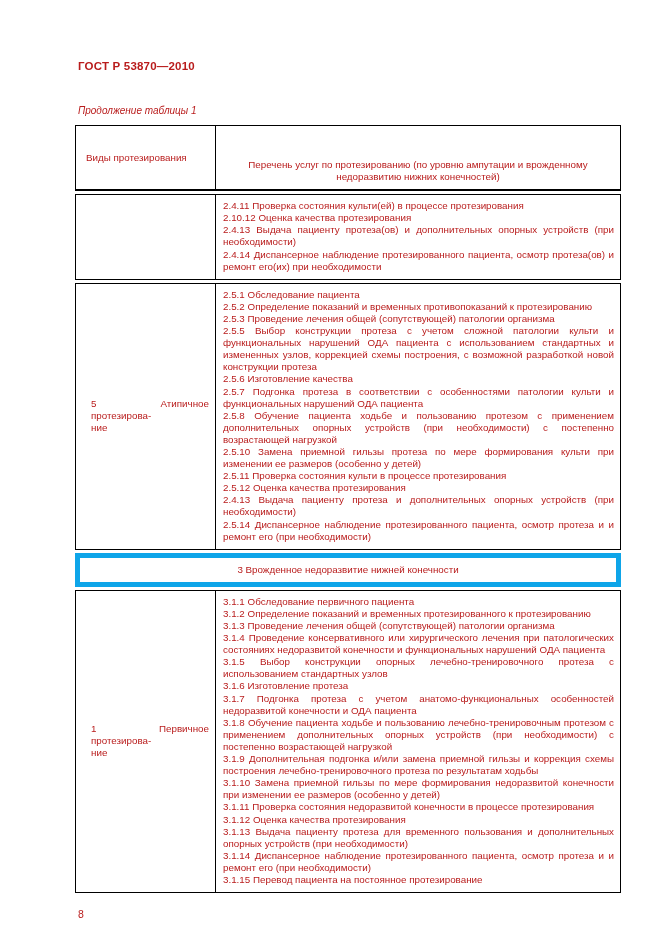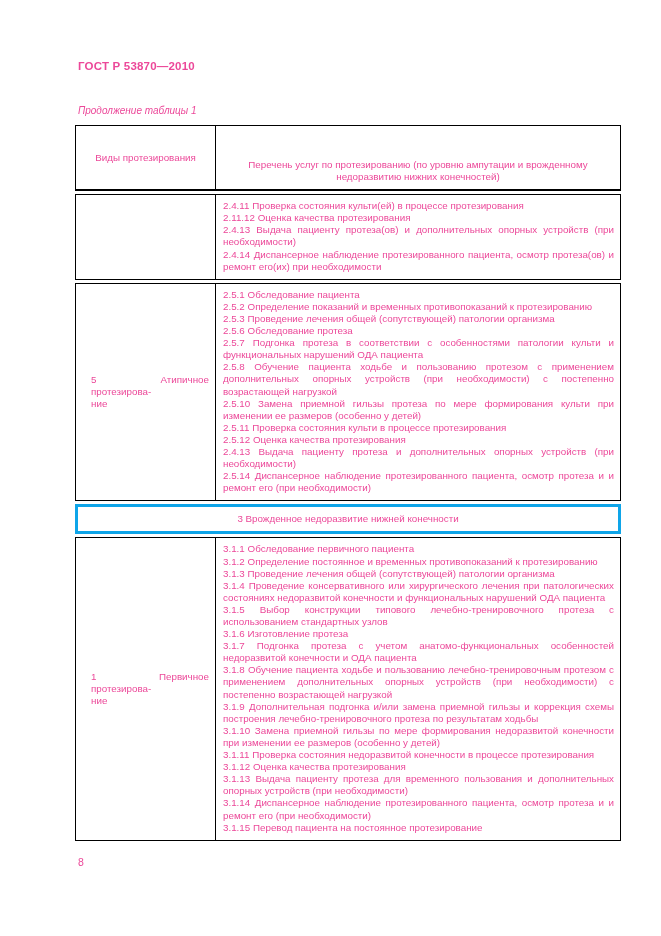--- a/index.html
+++ b/index.html
@@ -1,44 +1,44 @@
 <!DOCTYPE html>
 <html><head>
 <meta charset="utf-8">
 <style>
   html,body{margin:0;padding:0;background:#e8e8e8;}
   .page{
     width:661px;height:936px;background:#ffffff;position:relative;
     font-family:"Liberation Sans","DejaVu Sans",sans-serif;
-    color:#ec4899;overflow:hidden;box-sizing:border-box;
+    color:#b91c1c;overflow:hidden;box-sizing:border-box;
     padding:60px 40px 0 75px;
   }
   .doc-number{font-weight:bold;font-size:11.5px;margin-left:3px;letter-spacing:.2px;}
   .caption{font-style:italic;font-size:10px;margin-left:3px;margin-top:33px;}
   .tbl{width:546px;margin-top:9px;font-size:9.8px;line-height:12.1px;}
   .trow{
     display:flex;border:1px solid #000;margin-top:3px;
     box-sizing:border-box;background:#fff;align-items:stretch;
   }
   .trow.thead{margin-top:0;border-bottom-width:2px;min-height:43px;}
   .cell-kind{
     flex:0 0 140px;width:140px;border-right:1px solid #000;box-sizing:border-box;
     padding:4px 6px;display:flex;flex-direction:column;justify-content:center;
   }
   .cell-services{flex:1;box-sizing:border-box;padding:5px 6px 6px 7px;}
-  .thead .cell-kind{justify-content:center;text-align:center;padding:6px 10px;}
+  .thead .cell-kind{justify-content:center;text-align:left;padding:6px 10px;}
   .thead .cell-services{
     display:flex;align-items:center;justify-content:center;
     text-align:center;padding:6px 16px;margin-top:27px;
   }
   .kind-line{text-align:justify;text-align-last:justify;padding-left:9px;}
   .kind-line:last-child{text-align-last:left;}
   .service{text-align:justify;}
   .section-row{
-    border:3px solid #0ea5e9;margin-top:3px;box-sizing:border-box;
+    border:5px solid #0ea5e9;margin-top:3px;box-sizing:border-box;
     text-align:center;padding:6px 4px;background:#fff;
   }
   .page-number{font-size:10.5px;margin-left:3px;margin-top:15px;}
 </style>
 </head>
 <body>
 
 <div class="page">
 
   <div class="doc-number">ГОСТ Р 53870—2010</div>
@@ -48,56 +48,57 @@
   <div class="tbl">
     <div class="trow thead">
       <div class="cell-kind">Виды протезирования</div>
       <div class="cell-services">Перечень услуг по протезированию (по уровню ампутации и врожденному недоразвитию нижних конечностей)</div>
     </div>
     <div id="rows">
         <div class="trow">
           <div class="cell-kind"></div>
           <div class="cell-services">
             <div class="service">2.4.11  Проверка состояния культи(ей) в процессе протезирования</div>
-            <div class="service">2.11.12  Оценка качества протезирования</div>
+            <div class="service">2.10.12  Оценка качества протезирования</div>
             <div class="service">2.4.13  Выдача пациенту протеза(ов) и дополнительных опорных устройств (при необходимости)</div>
             <div class="service">2.4.14  Диспансерное наблюдение протезированного пациента, осмотр протеза(ов) и ремонт его(их) при необходимости</div>
           </div>
         </div>
         <div class="trow">
           <div class="cell-kind">
             <div class="kind-line">5  Атипичное  протезирова-</div>
             <div class="kind-line">ние</div>
           </div>
           <div class="cell-services">
             <div class="service">2.5.1  Обследование пациента</div>
             <div class="service">2.5.2  Определение показаний и временных противопоказаний к протезированию</div>
             <div class="service">2.5.3  Проведение лечения общей (сопутствующей) патологии организма</div>
-            <div class="service">2.5.6  Обследование протеза</div>
+            <div class="service">2.5.5  Выбор конструкции протеза с учетом сложной патологии культи и функциональных нарушений ОДА пациента с использованием стандартных и измененных узлов, коррекцией схемы построения, с возможной разработкой новой конструкции протеза</div>
+            <div class="service">2.5.6  Изготовление качества</div>
             <div class="service">2.5.7  Подгонка протеза в соответствии с особенностями патологии культи и функциональных нарушений ОДА пациента</div>
             <div class="service">2.5.8  Обучение пациента ходьбе и пользованию протезом с применением дополнительных опорных устройств (при необходимости) с постепенно возрастающей нагрузкой</div>
             <div class="service">2.5.10  Замена приемной гильзы протеза по мере формирования культи при изменении ее размеров (особенно у детей)</div>
             <div class="service">2.5.11  Проверка состояния культи в процессе протезирования</div>
             <div class="service">2.5.12  Оценка качества протезирования</div>
             <div class="service">2.4.13  Выдача пациенту протеза и дополнительных опорных устройств (при необходимости)</div>
             <div class="service">2.5.14  Диспансерное наблюдение протезированного пациента, осмотр протеза и и ремонт его (при необходимости)</div>
           </div>
         </div>
         <div class="section-row">3  Врожденное недоразвитие нижней конечности</div>
         <div class="trow">
           <div class="cell-kind">
             <div class="kind-line">1  Первичное  протезирова-</div>
             <div class="kind-line">ние</div>
           </div>
           <div class="cell-services">
             <div class="service">3.1.1  Обследование первичного пациента</div>
-            <div class="service">3.1.2  Определение постоянное и временных противопоказаний к протезированию</div>
+            <div class="service">3.1.2  Определение показаний и временных протезированного к протезированию</div>
             <div class="service">3.1.3  Проведение лечения общей (сопутствующей) патологии организма</div>
             <div class="service">3.1.4  Проведение консервативного или хирургического лечения при патологических состояниях недоразвитой конечности и функциональных нарушений ОДА пациента</div>
-            <div class="service">3.1.5  Выбор конструкции типового лечебно-тренировочного протеза с использованием стандартных узлов</div>
+            <div class="service">3.1.5  Выбор конструкции опорных лечебно-тренировочного протеза с использованием стандартных узлов</div>
             <div class="service">3.1.6  Изготовление протеза</div>
             <div class="service">3.1.7  Подгонка протеза с учетом анатомо-функциональных особенностей недоразвитой конечности и ОДА пациента</div>
             <div class="service">3.1.8  Обучение пациента ходьбе и пользованию лечебно-тренировочным протезом с применением дополнительных опорных устройств (при необходимости) с постепенно возрастающей нагрузкой</div>
             <div class="service">3.1.9  Дополнительная подгонка и/или замена приемной гильзы и коррекция схемы построения лечебно-тренировочного протеза по результатам ходьбы</div>
             <div class="service">3.1.10  Замена приемной гильзы по мере формирования недоразвитой конечности при изменении ее размеров (особенно у детей)</div>
             <div class="service">3.1.11  Проверка состояния недоразвитой конечности в процессе протезирования</div>
             <div class="service">3.1.12  Оценка качества протезирования</div>
             <div class="service">3.1.13  Выдача пациенту протеза для временного пользования и дополнительных опорных устройств (при необходимости)</div>
             <div class="service">3.1.14  Диспансерное наблюдение протезированного пациента, осмотр протеза и и ремонт его (при необходимости)</div>
             <div class="service">3.1.15  Перевод пациента на постоянное протезирование</div>

